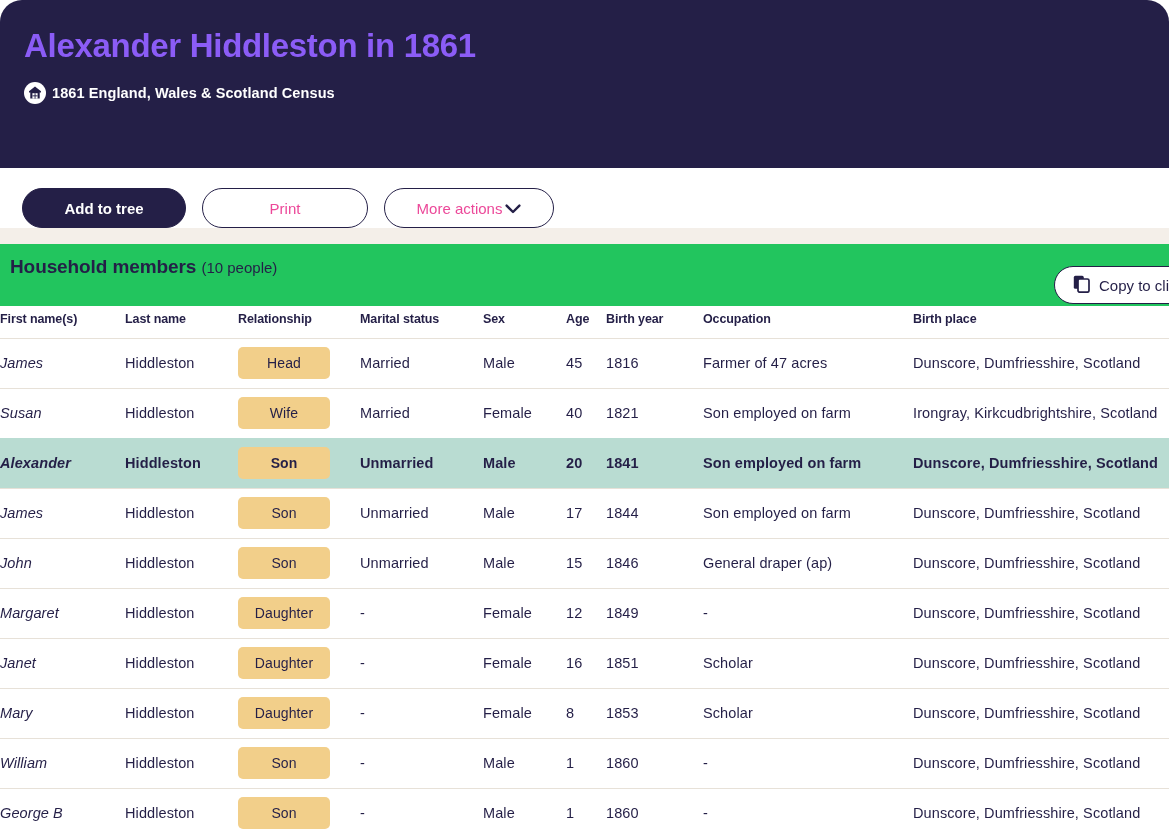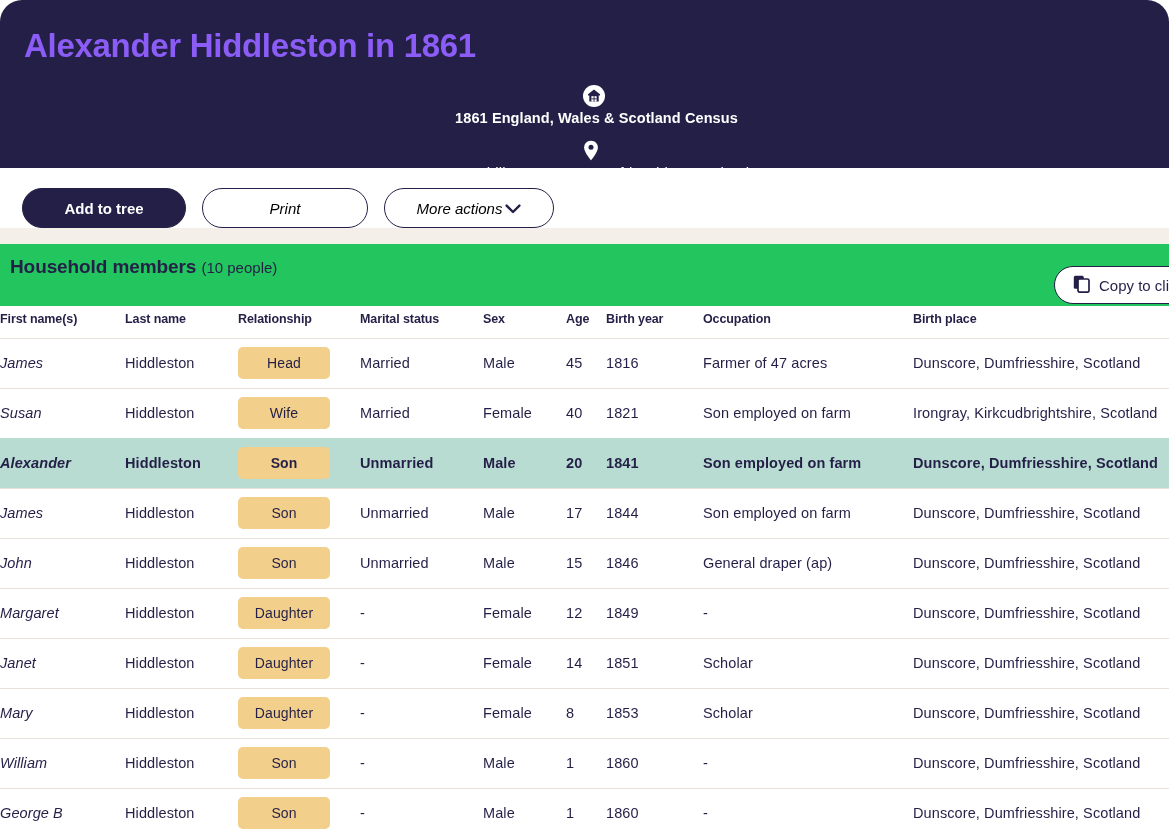--- a/index.html
+++ b/index.html
@@ -24,21 +24,20 @@
     font-size: 33px;
     font-weight: bold;
     color: #8b5cf6;
     letter-spacing: -0.3px;
     line-height: 40px;
   }
   .hero-line {
     display: flex;
     align-items: center;
     color: #ffffff;
-    flex-direction: column;
   }
   .hero-line.source { margin-top: 16px; }
   .hero-line.place  { margin-top: 10px; }
   .hero-line .ic { width: 28px; flex: 0 0 28px; display: flex; align-items: center; }
   .hero-line.source .txt { font-size: 14.5px; font-weight: bold; letter-spacing: .1px; }
   .hero-line.place  .txt { font-size: 15px; font-weight: normal; letter-spacing: .1px; }
 
   
   .actions {
     height: 60px;
@@ -60,25 +59,24 @@
   }
   .btn-primary {
     background: #241f47;
     color: #fff;
     border: 1px solid #241f47;
     width: 164px;
     font-weight: bold;
   }
   .btn-outline {
     background: #fff;
-    color: #000000;
+    color: #ec4899;
     border: 1.5px solid #241f47;
     padding: 0 20px;
     font-weight: normal;
-    font-style: italic;
   }
   .btn-outline.print { width: 166px; }
   .btn-outline.more  { width: 170px; gap: 3px; }
   .chev { display: inline-block; }
 
   
   .sep-band { height: 16px; background: #f4efe9; }
 
   
   .household-bar {
@@ -193,29 +191,20 @@
           <circle cx="11" cy="11" r="11" fill="#ffffff"></circle>
           <path d="M11 4.6 L17 9.3 L17 10.6 L15.7 10.6 L15.7 16.6 L6.3 16.6 L6.3 10.6 L5 10.6 L5 9.3 Z" fill="#241f47"></path>
           <rect x="8.4" y="11.2" width="5.2" height="5.4" fill="#ffffff"></rect>
           <rect x="10.6" y="11.2" width="0.9" height="5.4" fill="#241f47"></rect>
           <rect x="8.4" y="13.4" width="5.2" height="0.9" fill="#241f47"></rect>
         </svg>
       </span>
       <span class="txt">1861 England, Wales &amp; Scotland Census</span>
     </div>
 
-    <div class="hero-line place">
-      <span class="ic">
-        <svg width="16" height="21" viewBox="0 0 16 21">
-          <path d="M8 0.7 C4 0.7 1.1 3.6 1.1 7.5 C1.1 12.4 8 20.3 8 20.3 C8 20.3 14.9 12.4 14.9 7.5 C14.9 3.6 12 0.7 8 0.7 Z" fill="#ffffff"></path>
-          <circle cx="8" cy="7.3" r="2.5" fill="#241f47"></circle>
-        </svg>
-      </span>
-      <span class="txt">Brownhill, Dunscore, Dumfriesshire, Scotland</span>
-    </div>
   </div>
 
   <div class="actions">
     <button class="btn btn-primary">Add to tree</button>
     <button class="btn btn-outline print">Print</button>
     <button class="btn btn-outline more">
       <span>More actions</span>
       <span class="chev">
         <svg width="16" height="10" viewBox="0 0 16 10">
           <path d="M1.6 1.6 L8 8 L14.4 1.6" stroke="#241f47" stroke-width="2.4" fill="none" stroke-linecap="round" stroke-linejoin="round"></path>
@@ -334,21 +323,21 @@
             <td>1849</td>
             <td>-</td>
             <td>Dunscore, Dumfriesshire, Scotland</td>
           </tr>
           <tr>
             <td class="first">Janet</td>
             <td>Hiddleston</td>
             <td><span class="badge">Daughter</span></td>
             <td>-</td>
             <td>Female</td>
-            <td>14</td>
+            <td>16</td>
             <td>1851</td>
             <td>Scholar</td>
             <td>Dunscore, Dumfriesshire, Scotland</td>
           </tr>
           <tr>
             <td class="first">Mary</td>
             <td>Hiddleston</td>
             <td><span class="badge">Daughter</span></td>
             <td>-</td>
             <td>Female</td>

